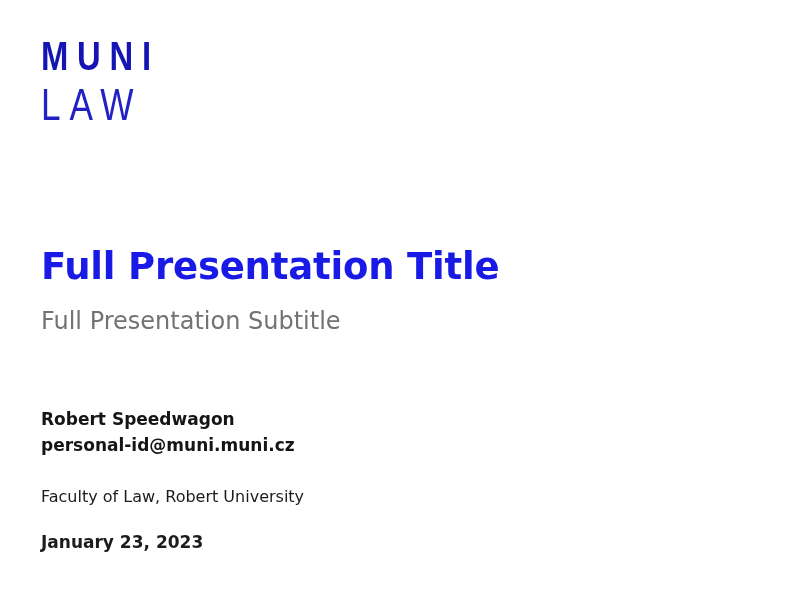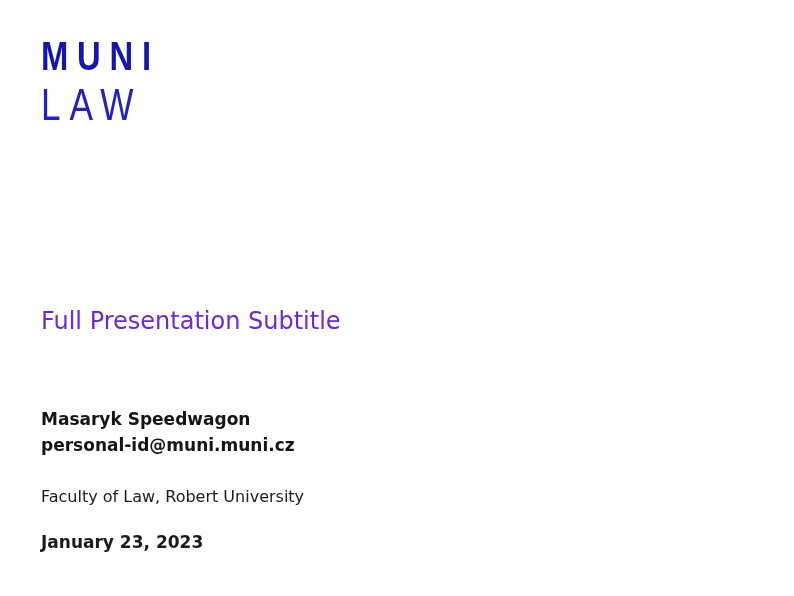--- a/index.html
+++ b/index.html
@@ -72,21 +72,21 @@
     white-space: nowrap;
   }
   .subtitle {
     position: absolute;
     left: 41px;
     top: 305px;
     font-family: "DejaVu Sans", sans-serif;
     font-weight: 400;
     font-size: 24px;
     line-height: 32px;
-    color: #6d28d9;
+    color: #737373;
     white-space: nowrap;
   }
 
   
   .author-block {
     position: absolute;
     left: 41px;
     top: 406px;
   }
   .author-name,
@@ -125,25 +125,26 @@
 </head>
 <body>
 
 <div class="slide">
 
   <div class="logo">
     <span class="logo-muni">MUNI</span>
     <span class="logo-law">LAW</span>
   </div>
 
+  <div class="title">Full Presentation Title</div>
 
   <div class="subtitle">Full Presentation Subtitle</div>
 
   <div class="author-block">
-    <div class="author-name">Masaryk Speedwagon</div>
+    <div class="author-name">Robert Speedwagon</div>
     <div class="author-email">personal-id@muni.muni.cz</div>
   </div>
 
   <div class="affiliation">Faculty of Law, Robert University</div>
 
   <div class="date">January 23, 2023</div>
 
 </div>
 
 </body></html>

